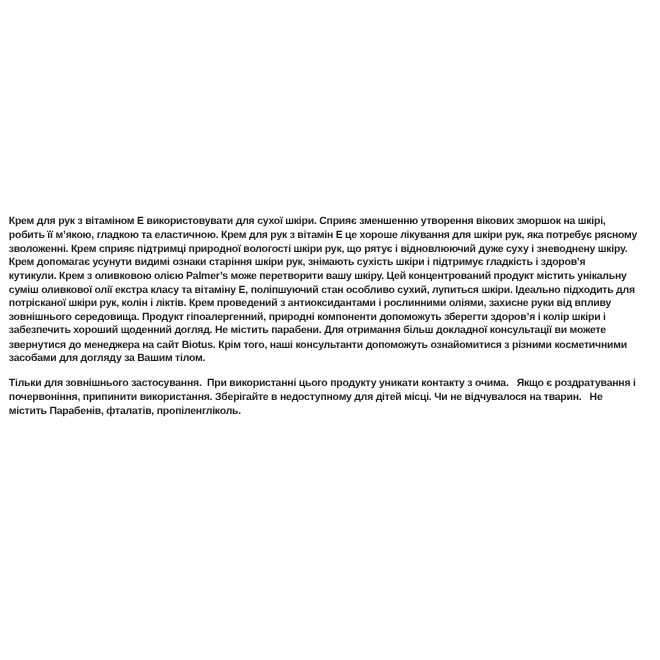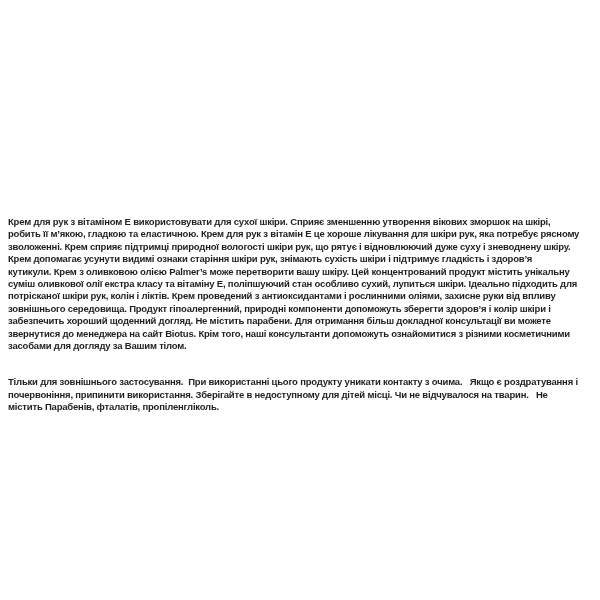--- a/index.html
+++ b/index.html
@@ -11,35 +11,35 @@
       position: relative;
       width: 600px;
       height: 600px;
       background: #ffffff;
       overflow: hidden;
       font-family: "Liberation Sans", sans-serif;
     }
     .text-block {
       position: absolute;
       left: 8px;
-      top: 216px;
+      top: 196px;
       width: 590px;
     }
     .para {
       margin: 0;
       font-family: "Liberation Sans", sans-serif;
       font-weight: 700;
       font-size: 9.5px;
       line-height: 12.4px;
       letter-spacing: -0.2px;
       white-space: pre;
       color: #1f1f1f;
     }
     .para + .para {
-      margin-top: 24px;
+      margin-top: 11px;
     }
   </style>
 </head>
 <body>
 
 <div class="canvas">
   <div class="text-block">
     <p class="para">Крем для рук з вітаміном Е використовувати для сухої шкіри. Сприяє зменшенню утворення вікових зморшок на шкірі,
 робить її м’якою, гладкою та еластичною. Крем для рук з вітамін Е це хороше лікування для шкіри рук, яка потребує рясному
 зволоженні. Крем сприяє підтримці природної вологості шкіри рук, що рятує і відновлюючий дуже суху і зневоднену шкіру.

